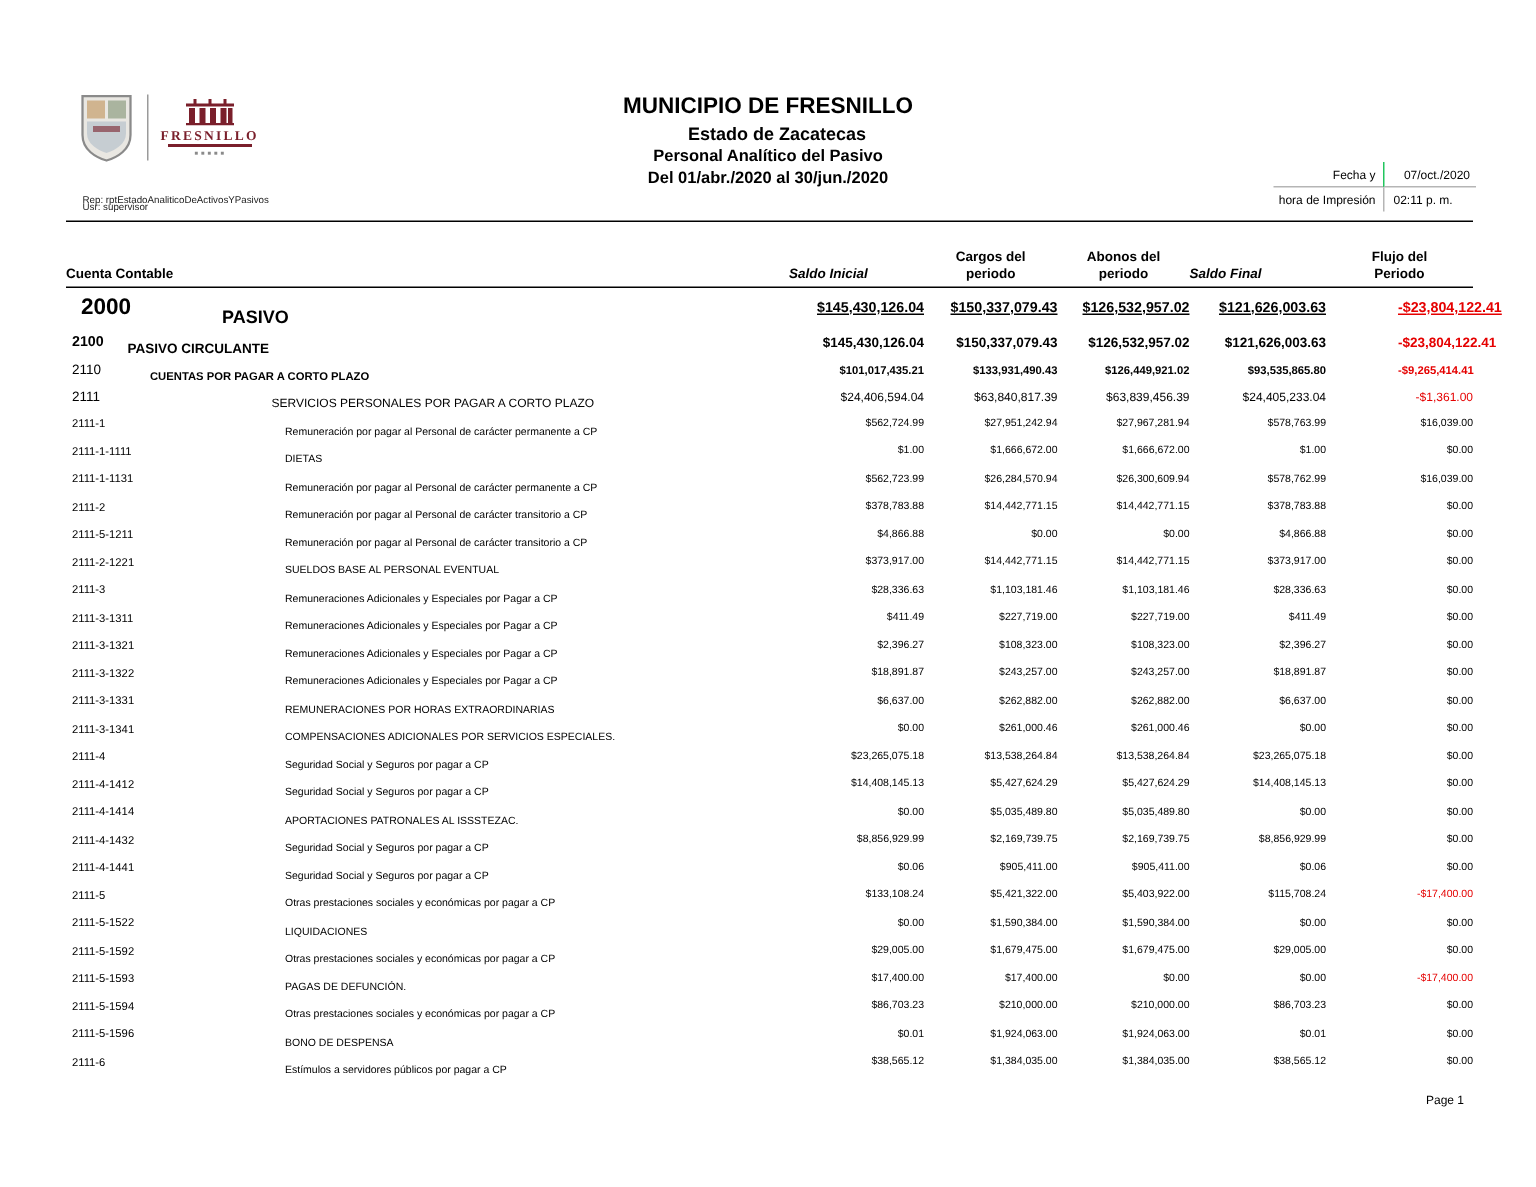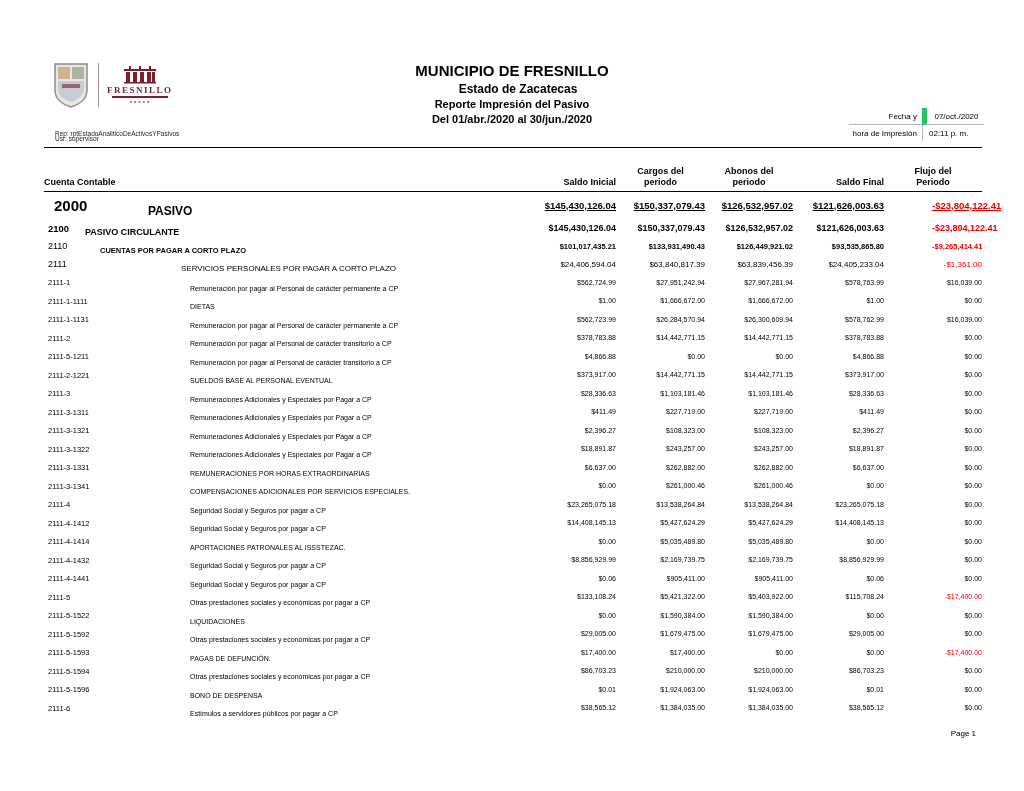--- a/index.html
+++ b/index.html
@@ -29,39 +29,39 @@
   .title-block{position:absolute;left:0;top:62px;width:100%;text-align:center;line-height:1.25;}
   .title-block .t1{font-size:15px;font-weight:bold;}
   .title-block .t2{font-size:12px;font-weight:bold;margin-top:1px;padding-left:12px;}
   .title-block .t3{font-size:11px;font-weight:bold;margin-top:1px;}
   .title-block .t4{font-size:11px;font-weight:bold;margin-top:1px;}
 
   
   .datebox{position:absolute;right:40px;top:108px;font-size:8px;display:grid;
     grid-template-columns:auto 62px;align-items:stretch;}
   .datebox .lbl{text-align:right;padding:4px 5px 3px 4px;border-bottom:1px solid #b5b5b5;}
-  .datebox .val{text-align:center;padding:4px 4px 3px 6px;border-left:5px solid #22c55e;border-bottom:1px solid #b5b5b5;}
+  .datebox .val{text-align:right;padding:4px 4px 3px 6px;border-left:1px solid #22c55e;border-bottom:1px solid #b5b5b5;}
   .datebox .lbl2{text-align:right;padding:4px 5px 3px 4px;}
   .datebox .val2{text-align:left;padding:4px 4px 3px 6px;border-left:1px solid #b5b5b5;}
 
   
   .repinfo{position:absolute;left:55px;top:131px;font-size:6.5px;line-height:6px;color:#222;}
   .repinfo .usr{margin-top:-1px;}
 
   
   .report{position:absolute;left:44px;top:147px;width:938px;}
   .thead{
     display:grid;grid-template-columns:482px 90px 89px 88px 91px 98px;
     align-items:end;height:45px;box-sizing:border-box;
     border-top:1px solid #000;border-bottom:1px solid #000;
     padding-bottom:3px;
   }
   .hc{font-size:9px;font-weight:bold;white-space:pre-line;line-height:1.25;}
   .hc.left{text-align:left;}
-  .hc.right{text-align:right;}
+  .hc.right{text-align:left;font-style:italic;}
   .hc.center{text-align:center;}
 
   .row{display:grid;grid-template-columns:482px 90px 89px 88px 91px 98px;align-items:center;}
   .cell-first{position:relative;height:100%;display:flex;align-items:flex-end;}
   .code{position:absolute;left:4px;top:50%;transform:translateY(-50%);white-space:nowrap;}
   .name{display:block;white-space:nowrap;}
   .cell-num{text-align:right;white-space:nowrap;}
   .neg{color:#e50000;padding-left:48px;}
 
   .lvl0{height:26px;}
@@ -121,21 +121,21 @@
       </svg>
       <span class="wordmark">FRESNILLO</span>
       <div class="underbar"></div>
       <span class="micro">■ ■ ■ ■ ■</span>
     </div>
   </div>
 
   <div class="title-block">
     <div class="t1">MUNICIPIO DE FRESNILLO</div>
     <div class="t2">Estado de Zacatecas</div>
-    <div class="t3">Reporte Impresión del Pasivo</div>
+    <div class="t3">Personal Analítico del Pasivo</div>
     <div class="t4">Del 01/abr./2020 al 30/jun./2020</div>
   </div>
 
   <div class="datebox">
     <div class="lbl">Fecha y</div>
     <div class="val">07/oct./2020</div>
     <div class="lbl2">hora de Impresión</div>
     <div class="val2">02:11 p. m.</div>
   </div>
 

